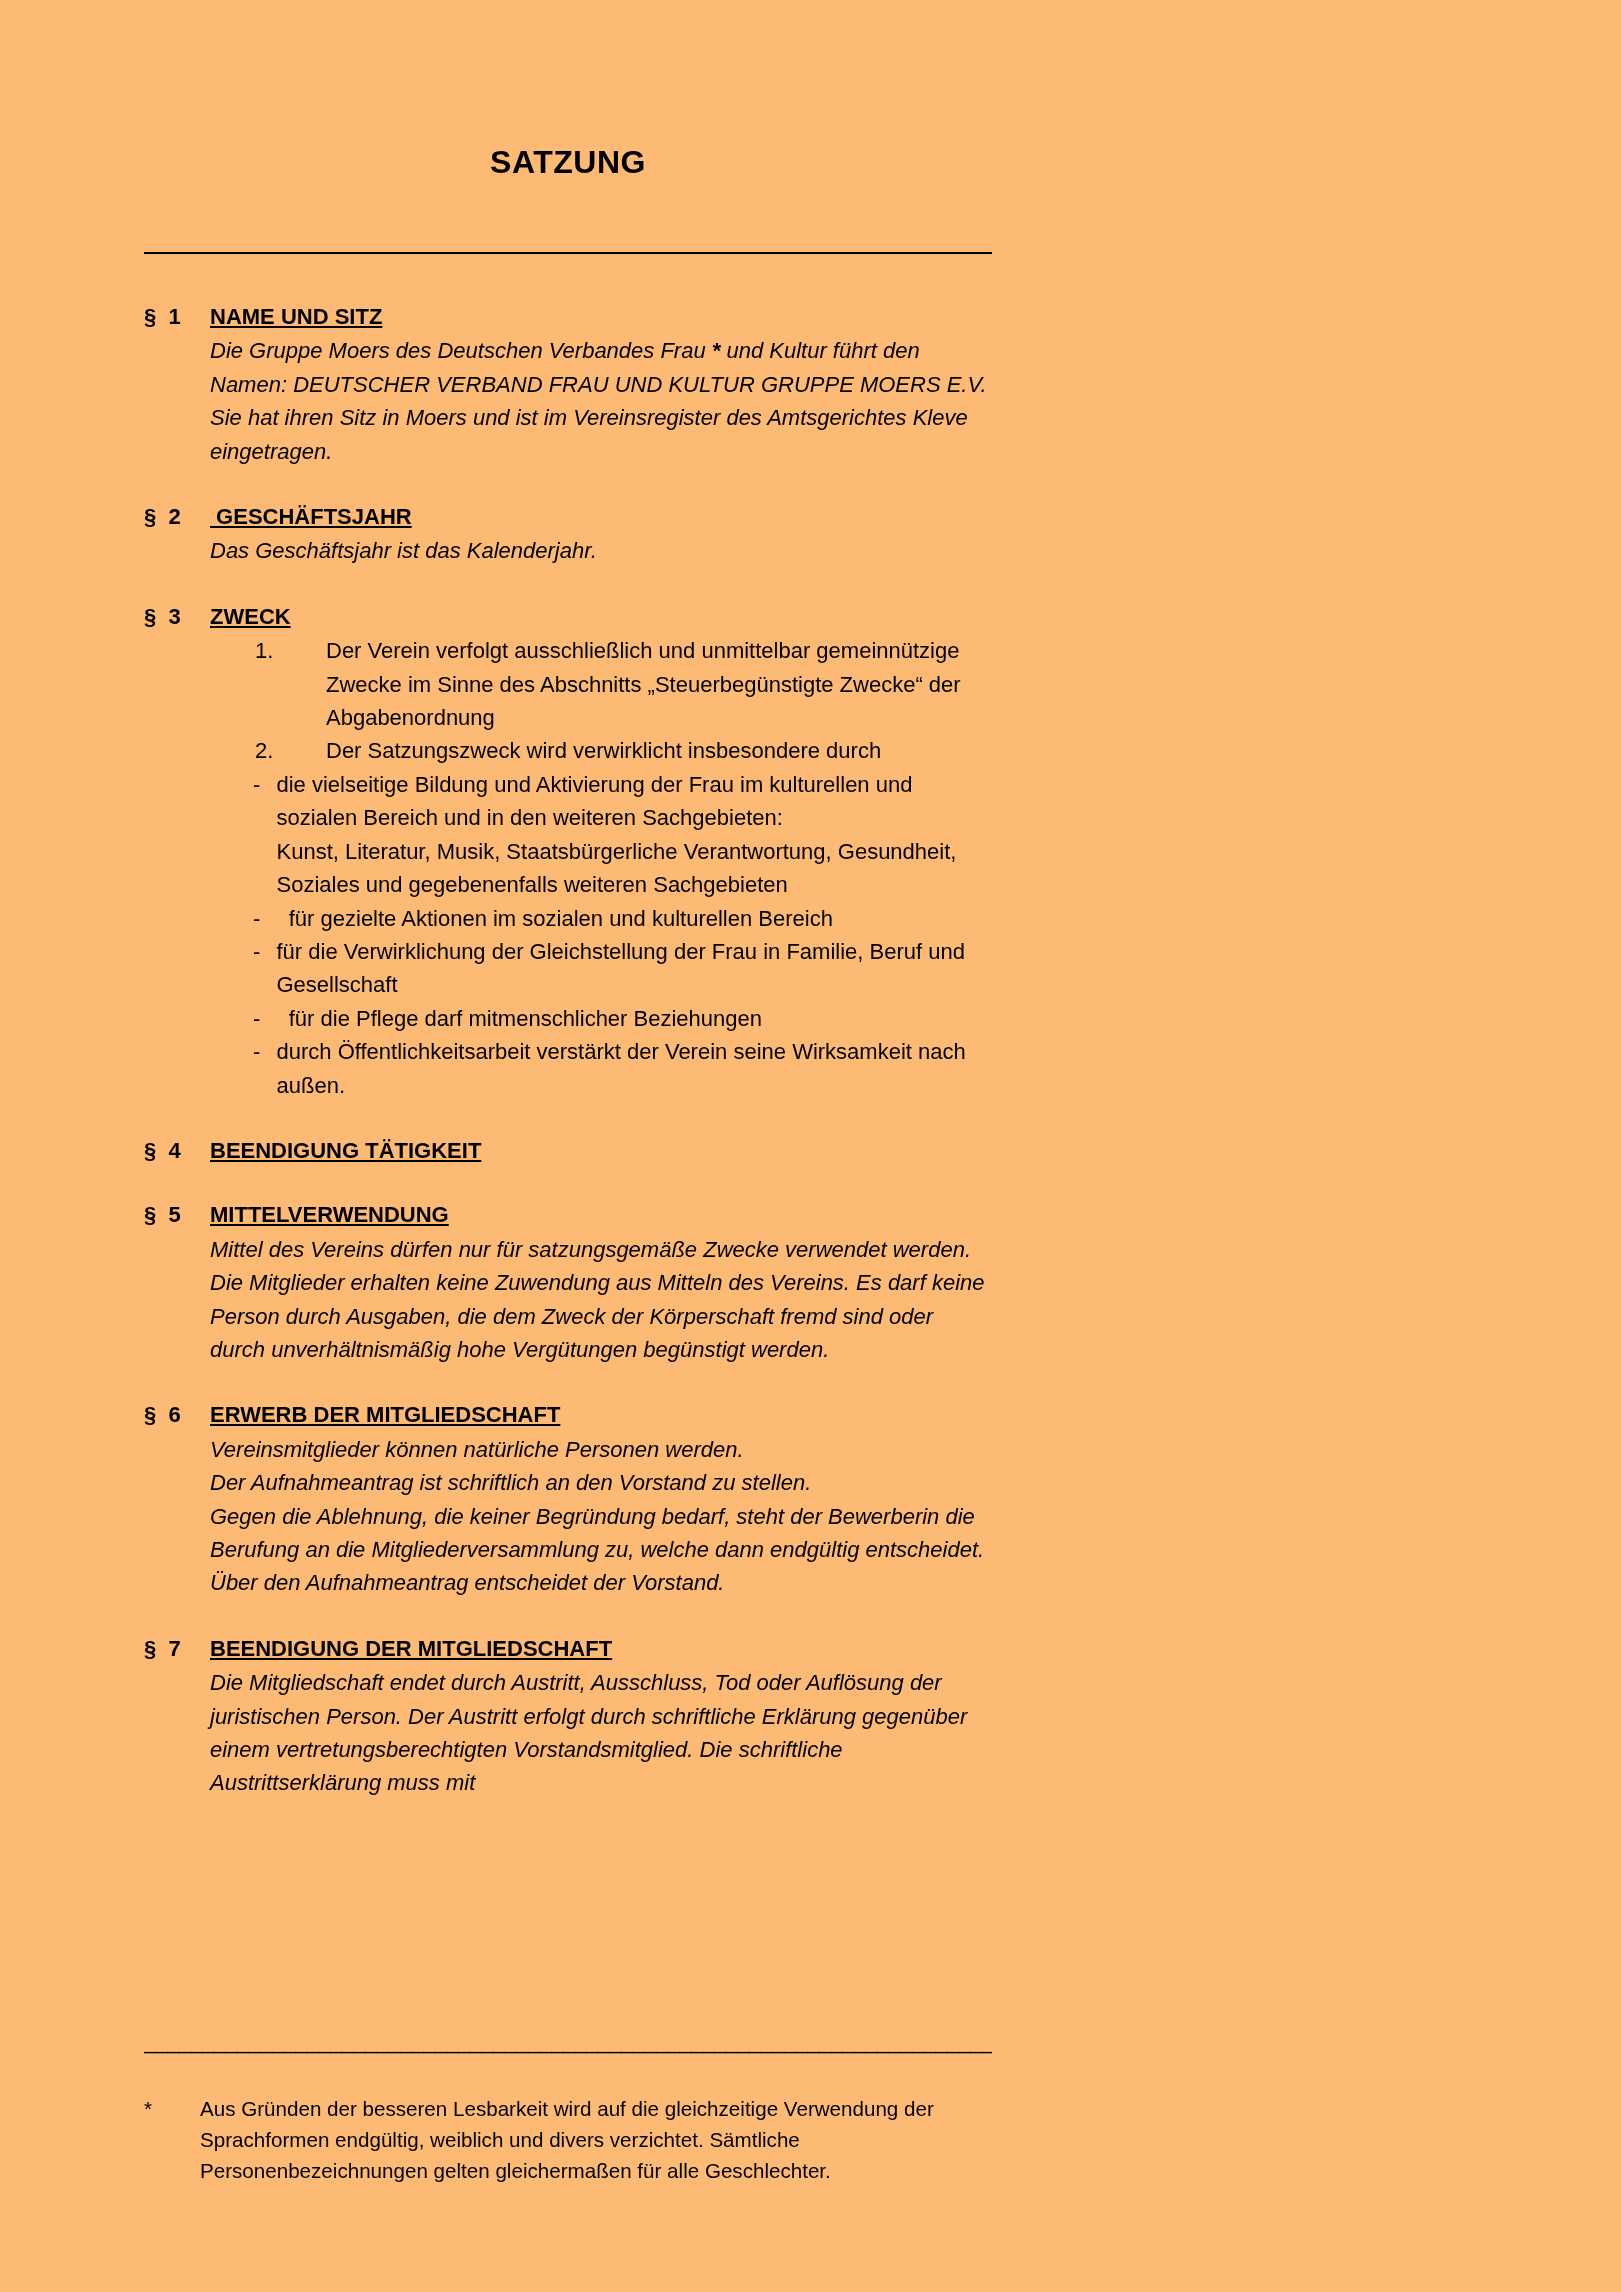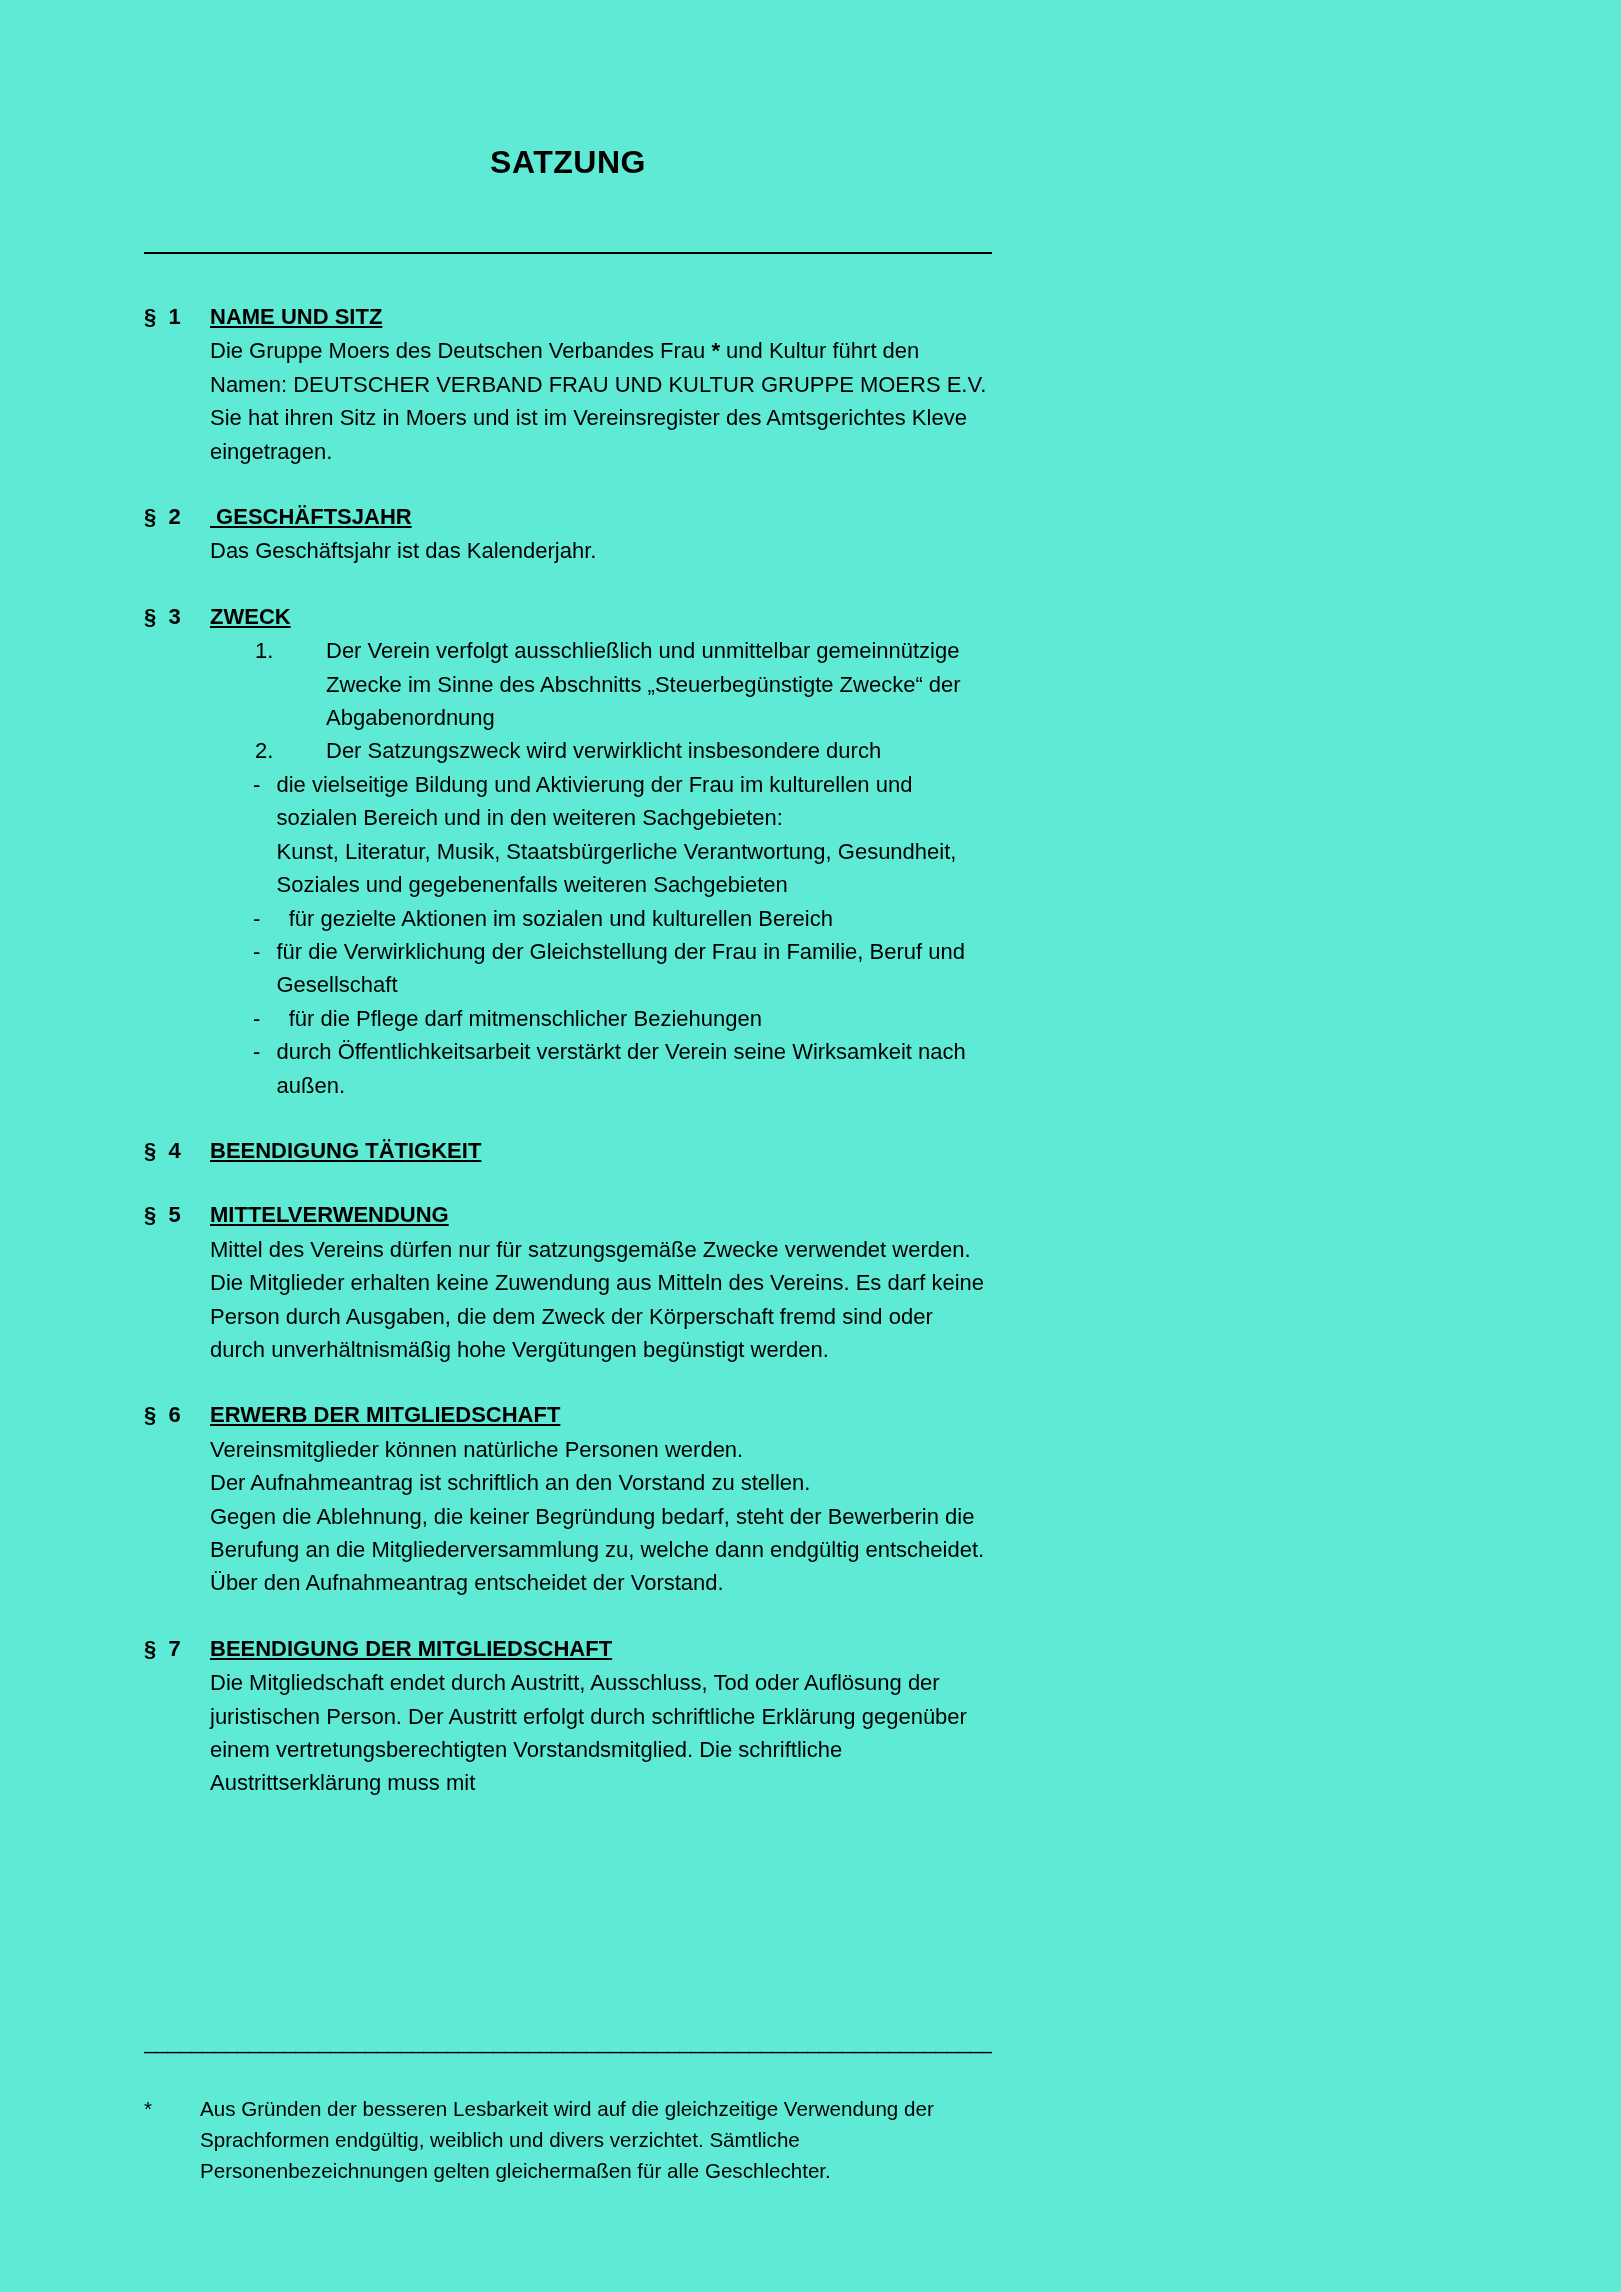--- a/index.html
+++ b/index.html
@@ -5,21 +5,21 @@
 <style>
   html, body {
     margin: 0;
     padding: 0;
     background: #ffffff;
   }
   .page {
     position: relative;
     width: 1621px;
     height: 2293px;
-    background: #5eead4;
+    background: #fdba74;
     font-family: "Liberation Sans", sans-serif;
     color: #000000;
     box-sizing: border-box;
     overflow: hidden;
   }
   
   .frame {
     position: absolute;
     left: 144px;
     top: 0;
@@ -70,20 +70,21 @@
     white-space: pre;
     text-decoration: underline;
   }
   .sec-body {
     margin-left: 66px;
     font-size: 22px;
     line-height: 1.52;
   }
   .para {
     margin: 0;
+    font-style: italic;
   }
 
   
   .olist {
     margin: 0;
     padding: 0;
     list-style: none;
   }
   .olist > li {
     display: flex;

